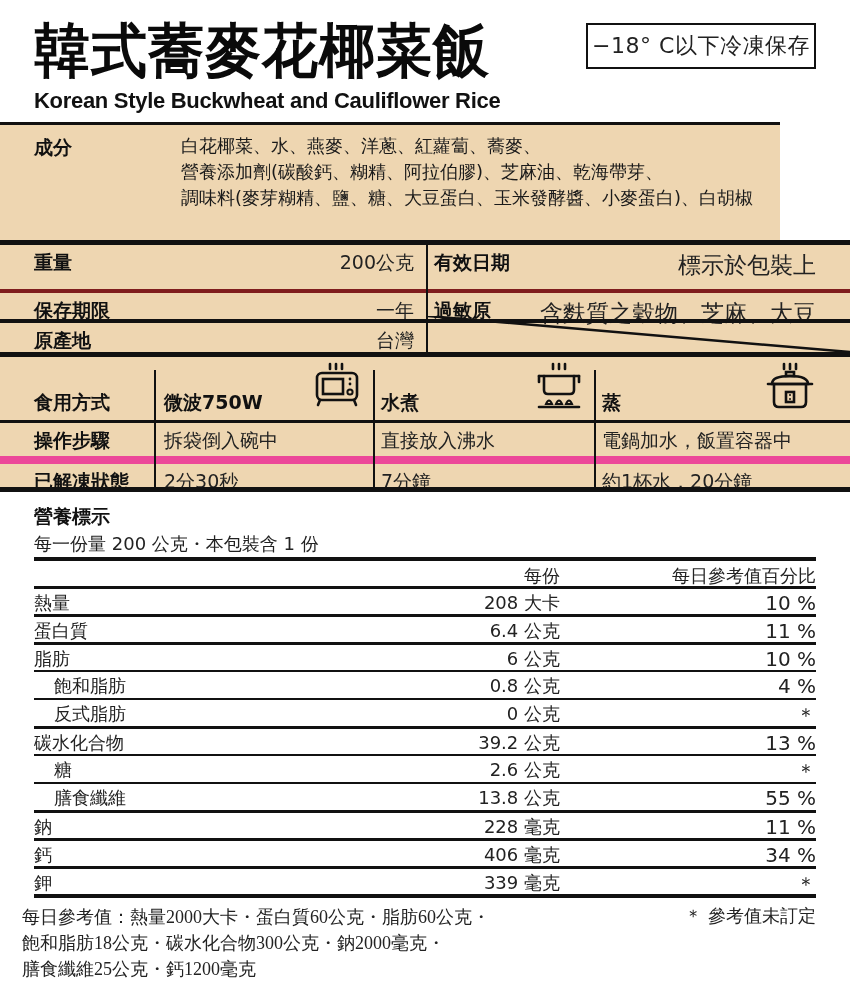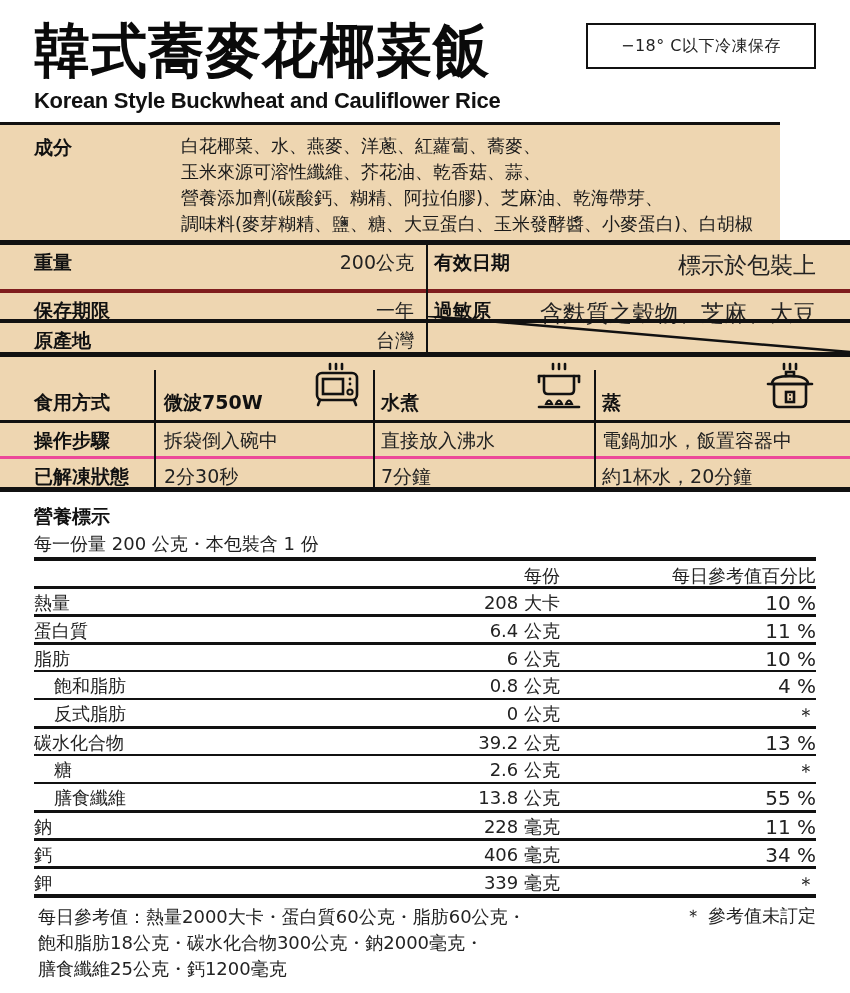--- a/index.html
+++ b/index.html
@@ -2,21 +2,21 @@
 <html><head>
 <meta charset="utf-8">
 <style>
   * { box-sizing: border-box; margin: 0; padding: 0; }
   html, body { width: 850px; height: 993px; background: #ffffff; overflow: hidden; }
   body { font-family: "DejaVu Sans", "Liberation Sans", sans-serif; color: #111; position: relative; }
 
   .header { position: absolute; left: 0; top: 0; width: 850px; height: 120px; background: #fff; }
   .title-zh { position: absolute; left: 34px; top: 18px; font-size: 56px; font-weight: 900; letter-spacing: 1px; line-height: 66px; color: #0a0a0a; transform: scaleY(1.05); }
   .title-en { position: absolute; left: 34px; top: 88px; font-family: "Liberation Sans", sans-serif; font-weight: 700; font-size: 22px; letter-spacing: -0.3px; color: #111; }
-  .storage-box { position: absolute; left: 586px; top: 23px; width: 230px; height: 46px; border: 2px solid #111; display: flex; align-items: center; justify-content: center; font-size: 16px; color: #222; letter-spacing: 0.5px; }
+  .storage-box { position: absolute; left: 586px; top: 23px; width: 230px; height: 46px; border: 2px solid #111; display: flex; align-items: center; justify-content: center; font-size: 22px; color: #222; letter-spacing: 0.5px; }
 
   .beige { background: #eed6b1; }
   .ingredients { position: absolute; left: 0; top: 122px; width: 780px; height: 118px; border-top: 3px solid #111; }
   .ing-label { position: absolute; left: 34px; top: 10px; font-size: 19px; font-weight: 700; }
   .ing-text { position: absolute; left: 181px; top: 8px; font-size: 18px; line-height: 26px; color: #1a1a1a; }
 
   .info-grid { position: absolute; left: 0; top: 240px; width: 850px; height: 112px; border-top: 5px solid #111; padding-left: 8px; }
   .info-row { position: absolute; left: 0; width: 850px; height: 36px; }
   .info-row.r1 { top: 0; }
   .info-row.r2 { top: 44px; border-top: 4px solid #7f1d1d; height: 38px; }
@@ -25,21 +25,21 @@
   .cell-value-left { position: absolute; right: 436px; top: 5px; font-size: 19px; color: #222; }
   .cell-label2 { position: absolute; left: 434px; top: 5px; font-size: 19px; font-weight: 700; }
   .cell-value-right { position: absolute; right: 34px; top: 5px; font-size: 23px; color: #222; }
   .v-divider-top { position: absolute; left: 426px; top: 245px; width: 2px; height: 107px; background: #111; }
   .diag { position: absolute; left: 428px; top: 316px; width: 422px; height: 36px; }
 
   .methods { position: absolute; left: 0; top: 352px; width: 850px; height: 138px; border-top: 5px solid #111; }
   .m-row { position: absolute; left: 0; width: 850px; }
   .m-row.h { top: 0; height: 63px; }
   .m-row.a { top: 63px; height: 38px; border-top: 3px solid #111; }
-  .m-row.b { top: 99px; height: 36px; border-top: 3px solid #ec4899; }
+  .m-row.b { top: 99px; height: 36px; border-top: 8px solid #ec4899; }
   .m-label { position: absolute; left: 34px; font-size: 19px; font-weight: 700; }
   .m-row.h .m-label { top: 33px; }
   .m-row.a .m-label, .m-row.b .m-label { top: 5px; }
   .m-col { position: absolute; font-size: 19px; color: #222; }
   .m-row.h .m-col { top: 33px; font-weight: 700; color: #111; }
   .m-row.a .m-col, .m-row.b .m-col { top: 5px; }
   .c1 { left: 164px; } .c2 { left: 381px; text-align: center; } .c3 { left: 602px; }
   .vline { position: absolute; width: 2px; background: #111; }
   .vl1 { left: 154px; top: 370px; height: 120px; }
   .vl2 { left: 373px; top: 370px; height: 120px; }
@@ -54,39 +54,38 @@
   .n-head { position: relative; height: 29px; border-top: 4px solid #111; }
   .n-head .h1 { position: absolute; right: 256px; top: 3px; font-size: 18px; color: #222; }
   .n-head .h2 { position: absolute; right: 0; top: 3px; font-size: 18px; color: #222; }
   .n-row { position: relative; height: 28px; border-top: 3px solid #111; }
   .n-row.thin { border-top: 2px solid #111; }
   .n-row .n-name { position: absolute; left: 0; top: 2px; font-size: 18px; color: #222; }
   .n-row.sub .n-name { left: 20px; }
   .n-row .n-val { position: absolute; right: 256px; top: 2px; font-size: 18px; color: #222; }
   .n-row .n-pct { position: absolute; right: 0; top: 2px; font-size: 20px; color: #222; }
   .n-end { height: 4px; background: #111; }
-  .n-foot { position: absolute; left: 38px; top: 412px; font-size: 18px; line-height: 26px; color: #222; width: 560px; }
+  .n-foot { position: absolute; left: 22px; top: 412px; font-size: 18px; line-height: 26px; color: #222; width: 560px; font-family: Liberation Serif, serif; }
   .n-note { position: absolute; right: 34px; top: 412px; font-size: 18px; color: #222; }
 </style>
 </head>
 <body>
 
 <div class="header">
   <div class="title-zh">韓式蕎麥花椰菜飯</div>
   <div class="title-en">Korean Style Buckwheat and Cauliflower Rice</div>
   <div class="storage-box">
     <span>−18° C以下冷凍保存</span>
   </div>
 </div>
 
 <div class="ingredients beige">
   <div class="ing-label">成分</div>
   <div class="ing-text">
     <div>白花椰菜、水、燕麥、洋蔥、紅蘿蔔、蕎麥、</div>
-    <div>玉米來源可溶性纖維、芥花油、乾香菇、蒜、</div>
     <div>營養添加劑(碳酸鈣、糊精、阿拉伯膠)、芝麻油、乾海帶芽、</div>
     <div>調味料(麥芽糊精、鹽、糖、大豆蛋白、玉米發酵醬、小麥蛋白)、白胡椒</div>
   </div>
 </div>
 
 <div class="info-grid beige">
   <div class="info-row r1">
     <span class="cell-label">重量</span>
     <span class="cell-value-left">200公克</span>
     <span class="cell-label2">有效日期</span>

